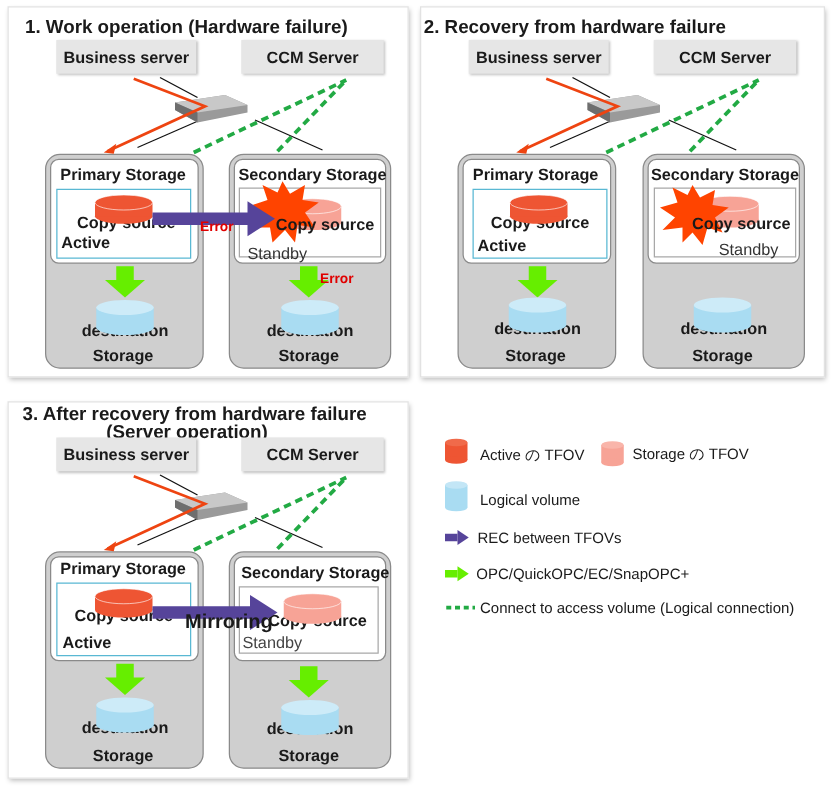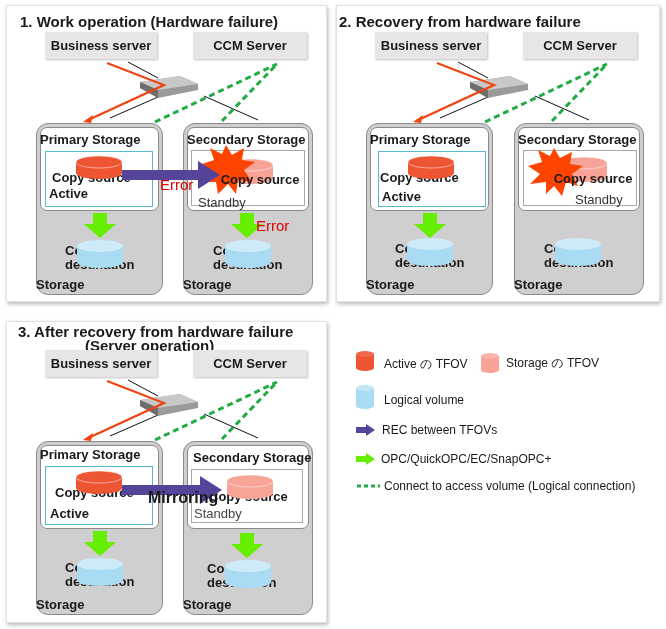--- a/index.html
+++ b/index.html
@@ -7,23 +7,23 @@
          font-family:"Liberation Sans", sans-serif; color:#1a1a1a; }
   .panel { position:absolute; background:#fff;
            box-shadow: 1px 2px 4px rgba(0,0,0,0.28); border:1px solid #e2e2e2; }
   .ptitle { position:absolute; font-size:15px; font-weight:bold; color:#1a1a1a; white-space:nowrap; line-height:17px; }
   .srvbox { position:absolute; background:#e6e6e6; box-shadow:1px 1px 2px rgba(0,0,0,0.25);
             font-size:13px; font-weight:bold; display:flex; align-items:center; justify-content:center; }
   .storage { position:absolute; background:#cfcfcf; border:1.5px solid #8a8a8a; border-radius:12px; }
   .inner { position:absolute; background:#fff; border:1.5px solid #8a8a8a; border-radius:7px; }
   .inner-box { position:absolute; border:1.5px solid #59b8d3; background:#fff; }
   .inner-box.grey { border-color:#a8a8a8; }
-  .lbl { position:absolute; font-size:13px; font-weight:bold; white-space:nowrap; text-align:left; line-height:14px; }
+  .lbl { position:absolute; font-size:13px; font-weight:bold; white-space:nowrap; text-align:center; line-height:14px; }
   .lbl-plain { position:absolute; font-size:13px; white-space:nowrap; line-height:14px; }
-  .err { position:absolute; color:#e00000; font-size:15px; font-weight:normal; }
+  .err { position:absolute; color:#e00000; font-size:11px; font-weight:bold; }
   svg.ov { position:absolute; left:0; top:0; pointer-events:none; }
   .legend-item { position:absolute; font-size:12px; white-space:nowrap; line-height:14px; }
 </style>
 </head>
 <body>
 
 <div class="panel" style="left:6px;top:5px;width:319px;height:295px;"></div>
 <div class="ptitle" style="left:20px;top:13px;">1. Work operation (Hardware failure)</div>
 <div class="srvbox" style="left:45px;top:32px;width:112px;height:27px;">Business server</div>
 <div class="srvbox" style="left:193px;top:32px;width:114px;height:27px;">CCM Server</div>

